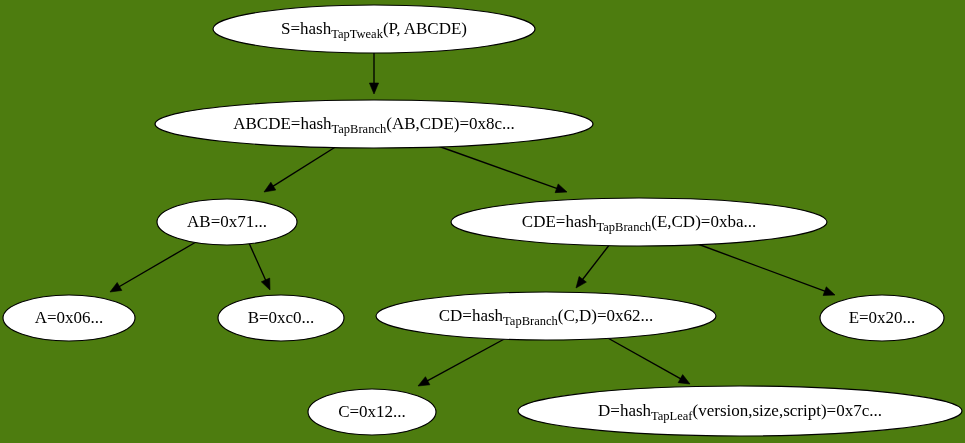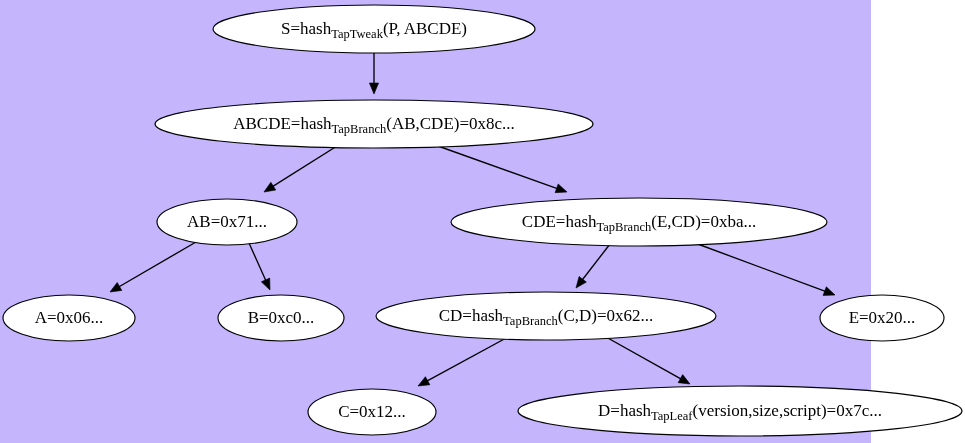--- a/index.html
+++ b/index.html
@@ -8,23 +8,23 @@
     background: #ffffff;
   }
   body {
     width: 965px;
     height: 443px;
     overflow: hidden;
     font-family: "Liberation Serif", serif;
   }
   #diagram-root {
     position: relative;
-    width: 871px;
+    width: 965px;
     height: 443px;
-    background: #c4b5fd;
+    background: #4d7c0f;
   }
   svg#graph {
     display: block;
     width: 965px;
     height: 443px;
   }
   .node-ellipse {
     fill: #ffffff;
     stroke: #000000;
     stroke-width: 1.15px;

